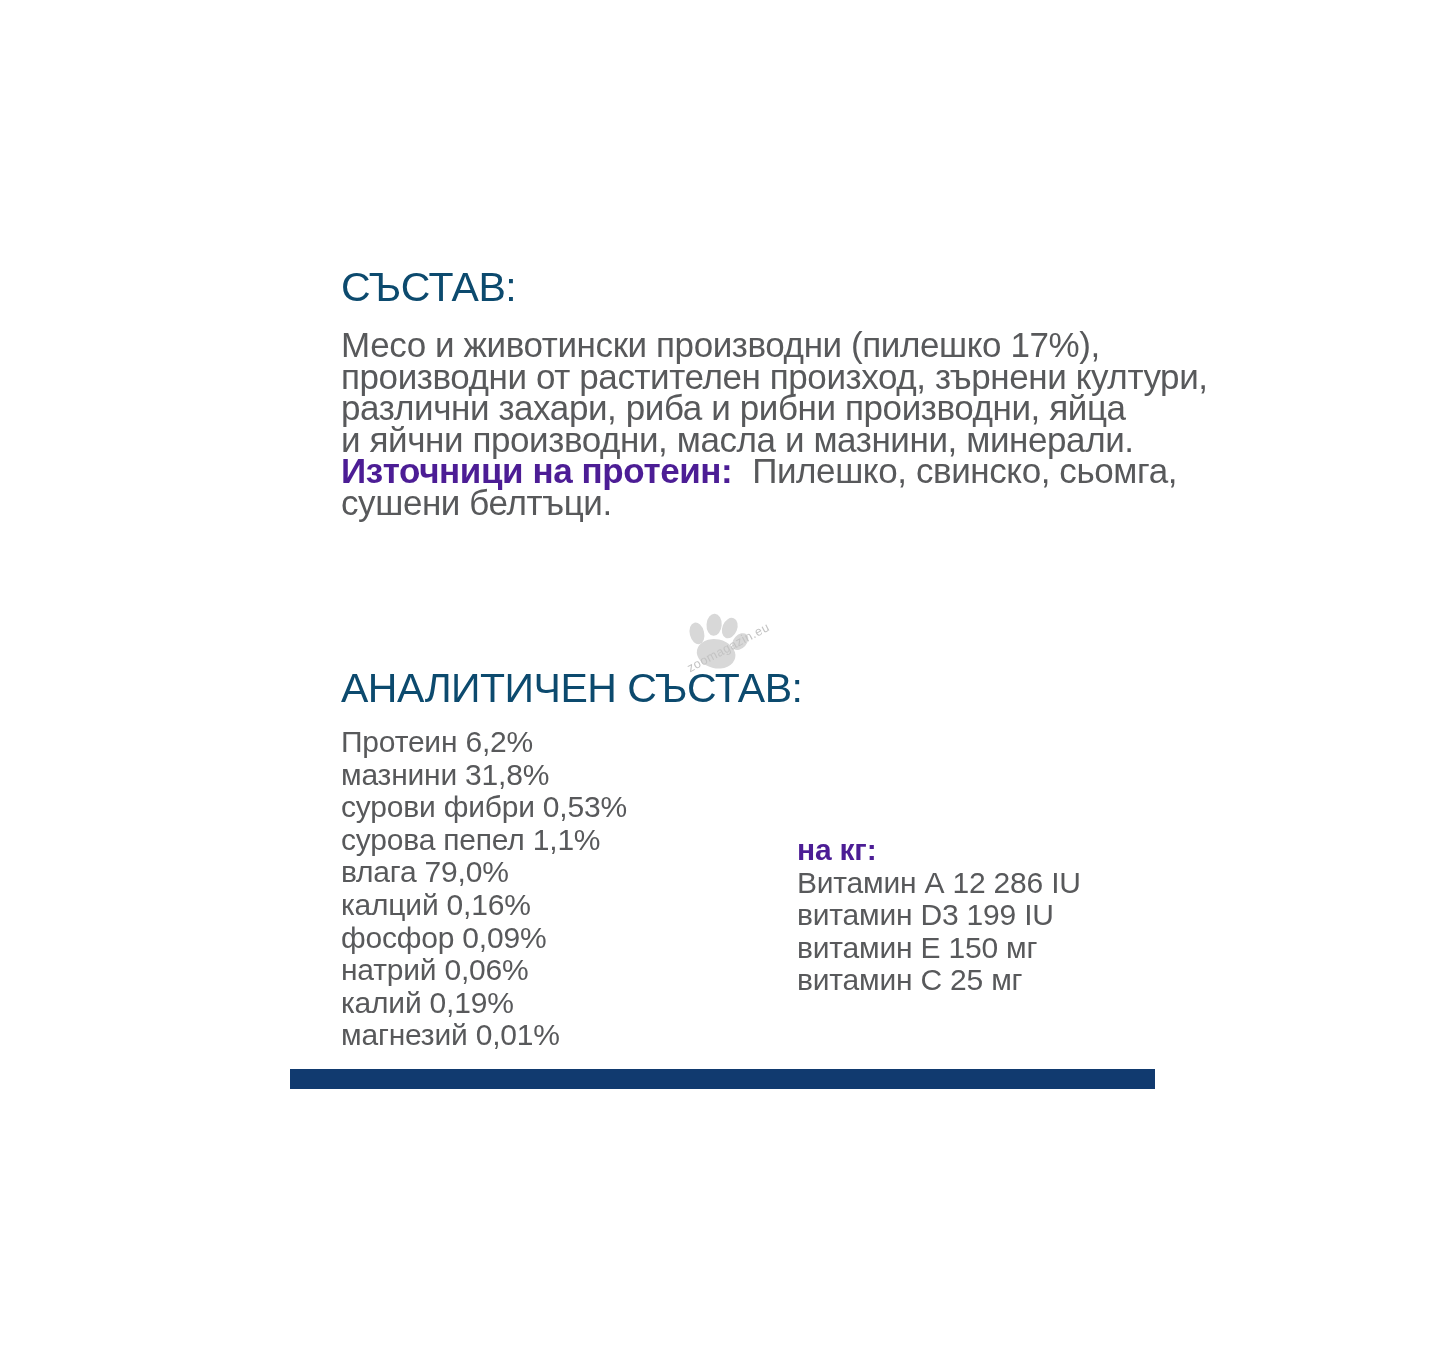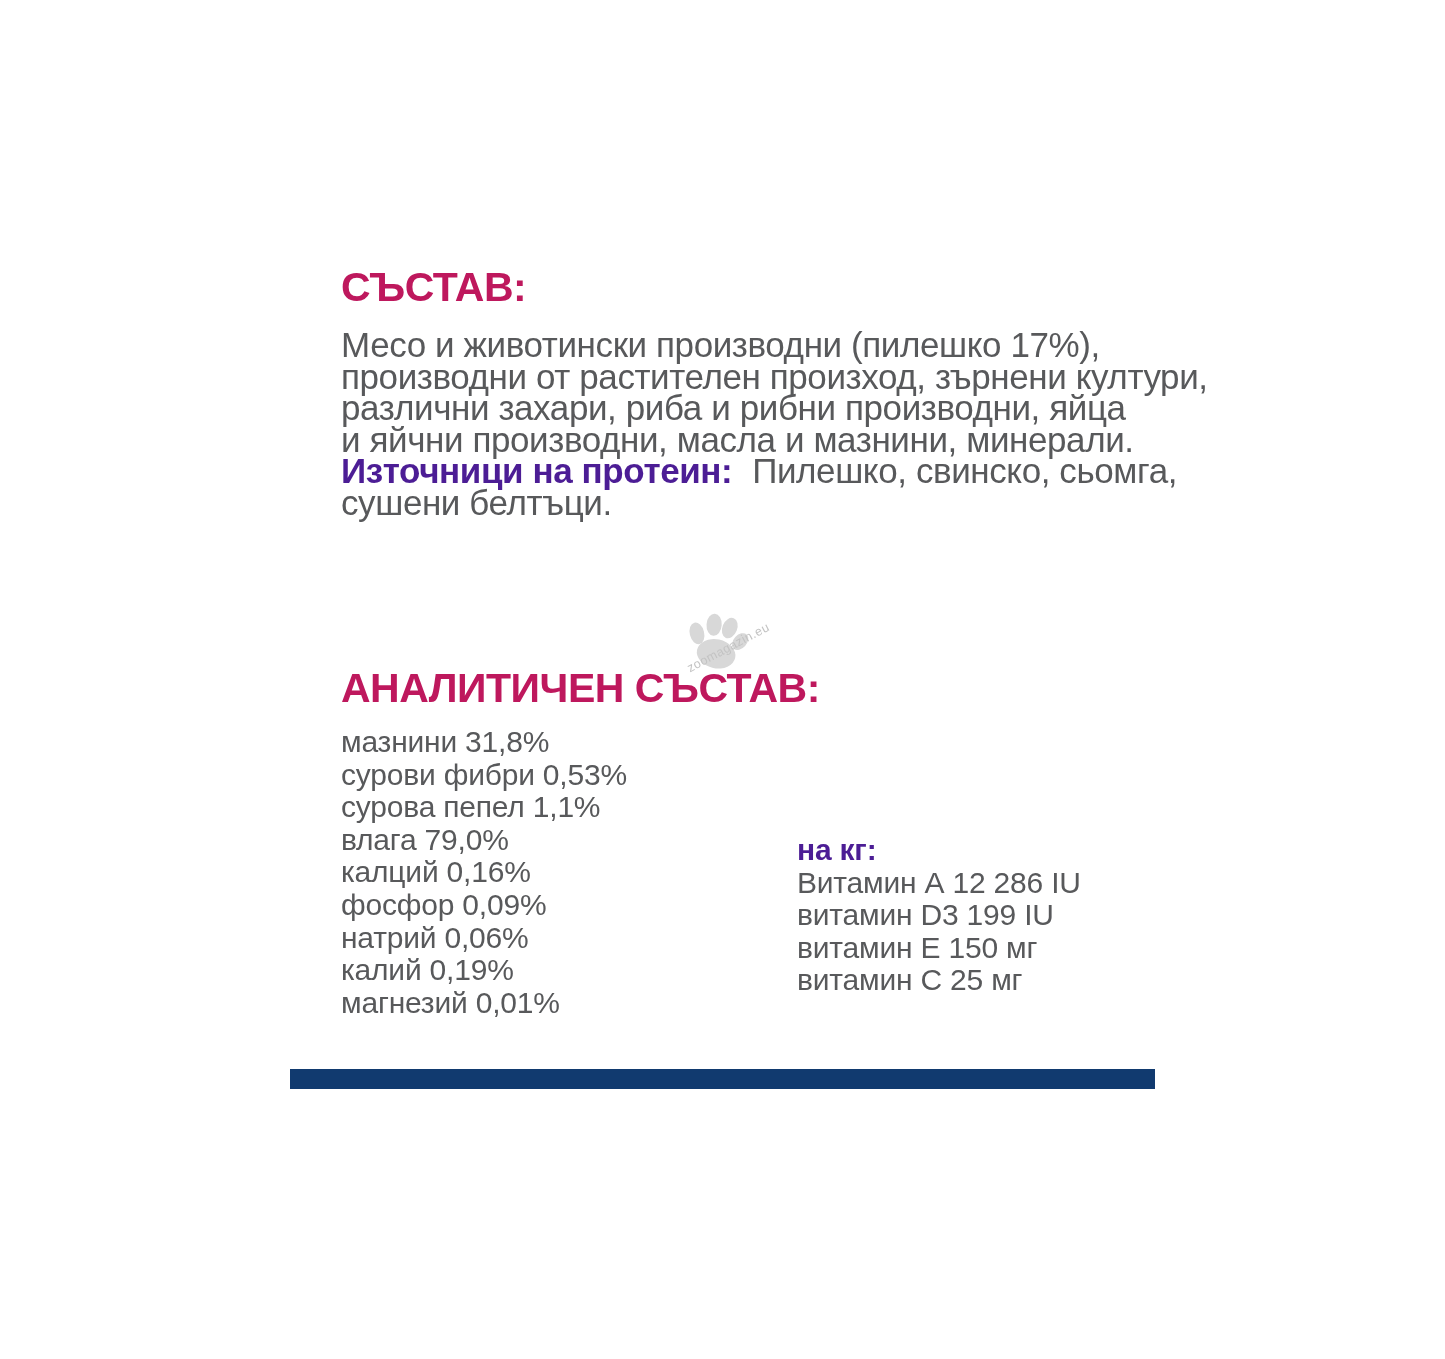--- a/index.html
+++ b/index.html
@@ -8,22 +8,22 @@
     width: 1445px;
     height: 1359px;
     background: #ffffff;
     overflow: hidden;
     font-family: "Liberation Sans", sans-serif;
   }
   .heading {
     position: absolute;
     left: 341px;
     font-size: 41px;
-    font-weight: 700;
-    color: #be185d;
+    font-weight: 400;
+    color: #0c4a6e;
     letter-spacing: -0.5px;
     line-height: 1;
     white-space: nowrap;
   }
   #heading-sastav { top: 267px; }
   #heading-analytics { top: 668px; }
 
   .bodyblock {
     position: absolute;
     left: 341px;
@@ -113,20 +113,21 @@
     <div class="line">
       <span class="bold-gray">Източници на протеин:</span>
       <span class="inline-rest">Пилешко, свинско, сьомга,</span>
     </div>
     <div class="line">сушени белтъци.</div>
   </div>
 
   <div class="heading" id="heading-analytics">АНАЛИТИЧЕН СЪСТАВ:</div>
 
   <div class="list-left">
+    <div class="row">Протеин 6,2%</div>
     <div class="row">мазнини 31,8%</div>
     <div class="row">сурови фибри 0,53%</div>
     <div class="row">сурова пепел 1,1%</div>
     <div class="row">влага 79,0%</div>
     <div class="row">калций 0,16%</div>
     <div class="row">фосфор 0,09%</div>
     <div class="row">натрий 0,06%</div>
     <div class="row">калий 0,19%</div>
     <div class="row">магнезий 0,01%</div>
   </div>

